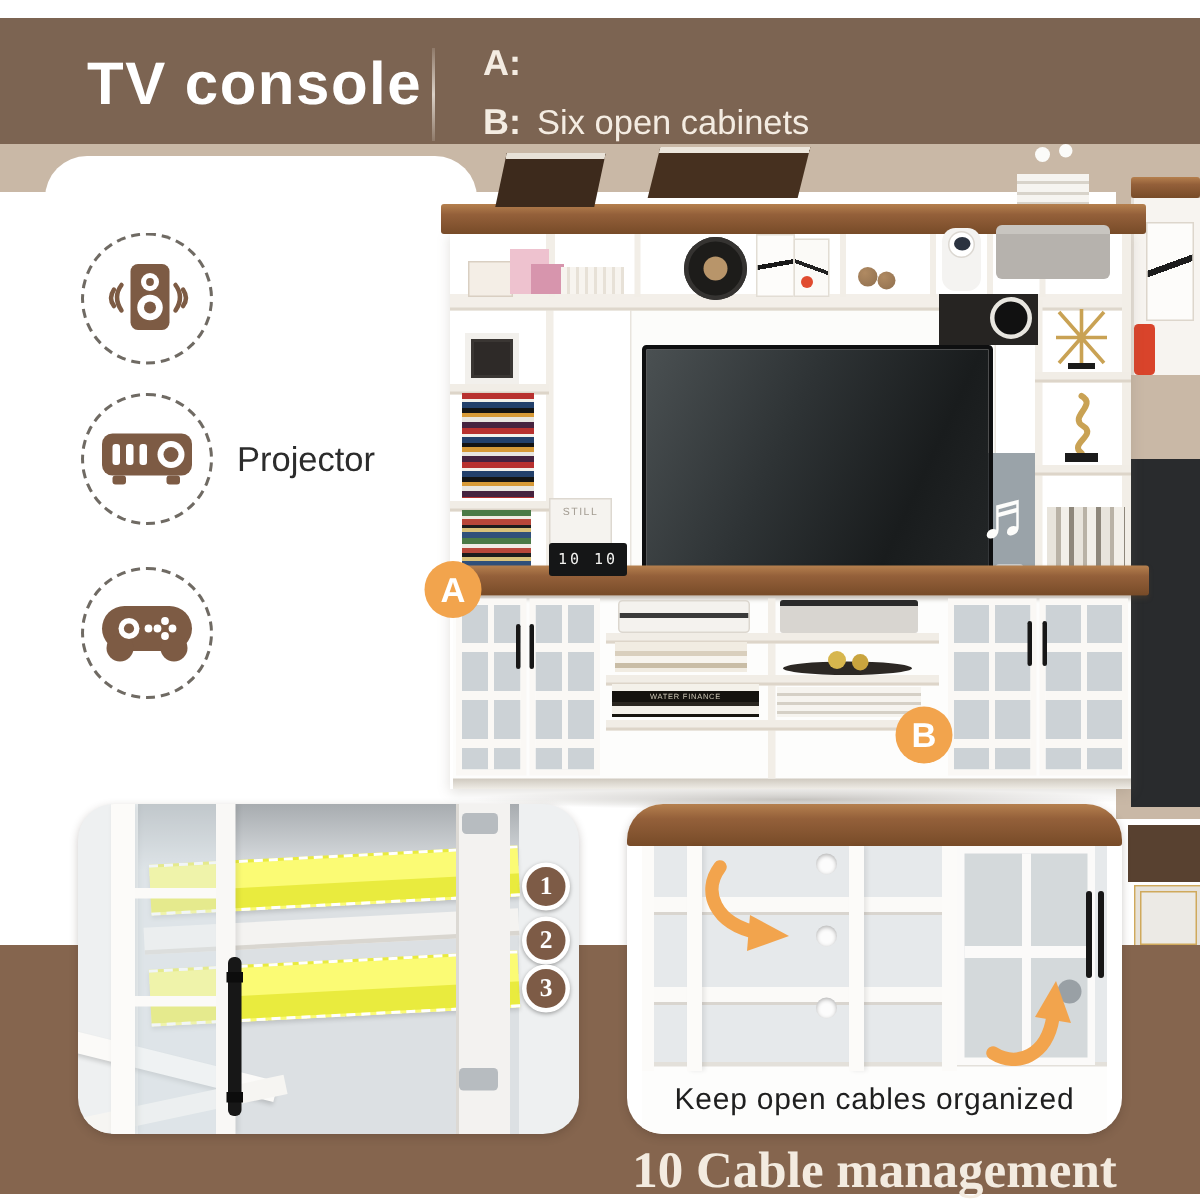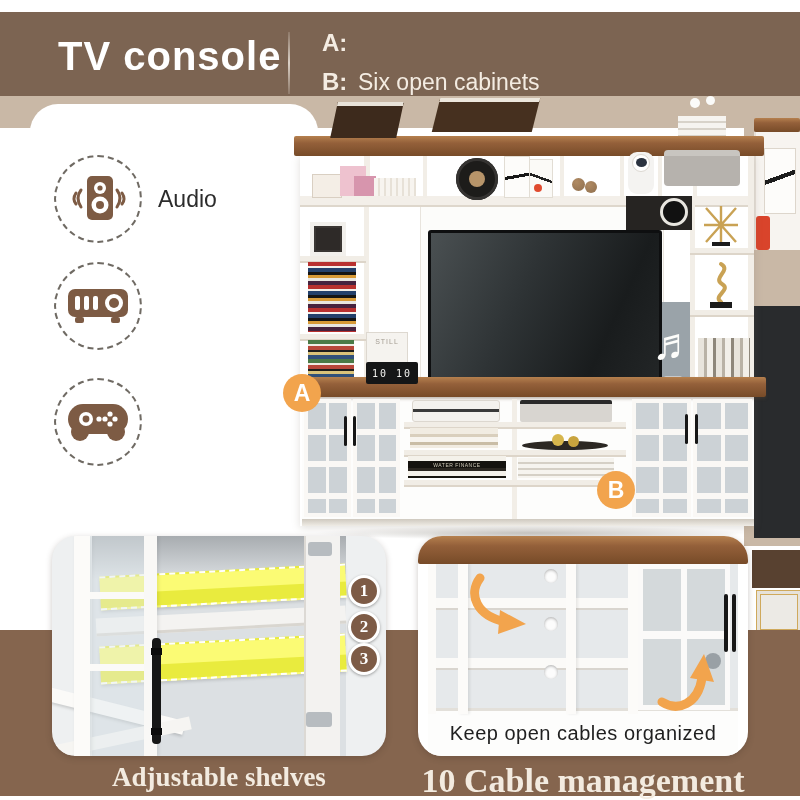--- a/index.html
+++ b/index.html
@@ -100,34 +100,34 @@
         <circle cx="33" cy="20" r="6" fill="#ffffff"></circle>
           <circle cx="33" cy="20" r="2.6" fill="#7d5b44"></circle>
         <circle cx="33" cy="37" r="8.5" fill="#ffffff"></circle>
           <circle cx="33" cy="37" r="4" fill="#7d5b44"></circle>
         <path d="M14 22 q-6 8 0 17" stroke="#7d5b44" stroke-width="3" fill="none" stroke-linecap="round"></path>
         <path d="M9 25 q-4 6 0 11" stroke="#7d5b44" stroke-width="3" fill="none" stroke-linecap="round"></path>
         <path d="M50 22 q6 8 0 17" stroke="#7d5b44" stroke-width="3" fill="none" stroke-linecap="round"></path>
         <path d="M55 25 q4 6 0 11" stroke="#7d5b44" stroke-width="3" fill="none" stroke-linecap="round"></path>
       </svg>
     </div>
-    <div class="feat-label" style="top:82px;">Audio</div>
 
     <div class="dash-circle" style="left:24px;top:158px;">
       <svg width="66" height="50" viewBox="0 0 66 50">
         <rect x="3" y="8" width="60" height="28" rx="7" fill="#7d5b44"></rect>
         <rect x="10" y="15" width="5" height="14" rx="2" fill="#ffffff"></rect>
         <rect x="19" y="15" width="5" height="14" rx="2" fill="#ffffff"></rect>
         <rect x="28" y="15" width="5" height="14" rx="2" fill="#ffffff"></rect>
         <circle cx="49" cy="22" r="9" fill="#ffffff"></circle>
           <circle cx="49" cy="22" r="5" fill="#7d5b44"></circle>
         <rect x="10" y="36" width="9" height="6" rx="2" fill="#7d5b44"></rect>
         <rect x="46" y="36" width="9" height="6" rx="2" fill="#7d5b44"></rect>
       </svg>
     </div>
+    <div class="feat-label" style="top:189px;">Projector</div>
 
     <div class="dash-circle" style="left:24px;top:274px;">
       <svg width="64" height="48" viewBox="0 0 64 48">
         <rect x="2" y="6" width="60" height="30" rx="15" fill="#7d5b44"></rect>
         <circle cx="14" cy="34" r="9" fill="#7d5b44"></circle>
           <circle cx="50" cy="34" r="9" fill="#7d5b44"></circle>
         <circle cx="20" cy="21" r="7" fill="#ffffff"></circle>
           <circle cx="20" cy="21" r="3.4" fill="#7d5b44"></circle>
         <circle cx="33" cy="21" r="2.6" fill="#ffffff"></circle>
         <circle cx="44" cy="16" r="2.6" fill="#ffffff"></circle>
@@ -314,16 +314,15 @@
     </div>
     <svg class="cl-item" style="left:234px;top:116px;" width="64" height="62" viewBox="0 0 64 62">
       <path d="M10 50 C 26 60 46 52 50 26" stroke="#f2a44d" stroke-width="9" fill="none" stroke-linecap="round"></path>
       <polygon points="38,26 52,2 62,30" fill="#f2a44d"></polygon>
     </svg>
     <div class="cl-item handle" style="left:306px;top:58px;width:4px;height:58px;"></div>
     <div class="cl-item handle" style="left:314px;top:58px;width:4px;height:58px;"></div>
     <div class="note-text">Keep open cables organized</div>
   </div>
 
-  <div class="caption" style="left:52px;width:334px;">Adjustable shelves</div>
   <div class="caption" style="left:410px;width:346px;font-size:34px;">10 Cable management holes</div>
 
 </div>
 
 </body></html>

